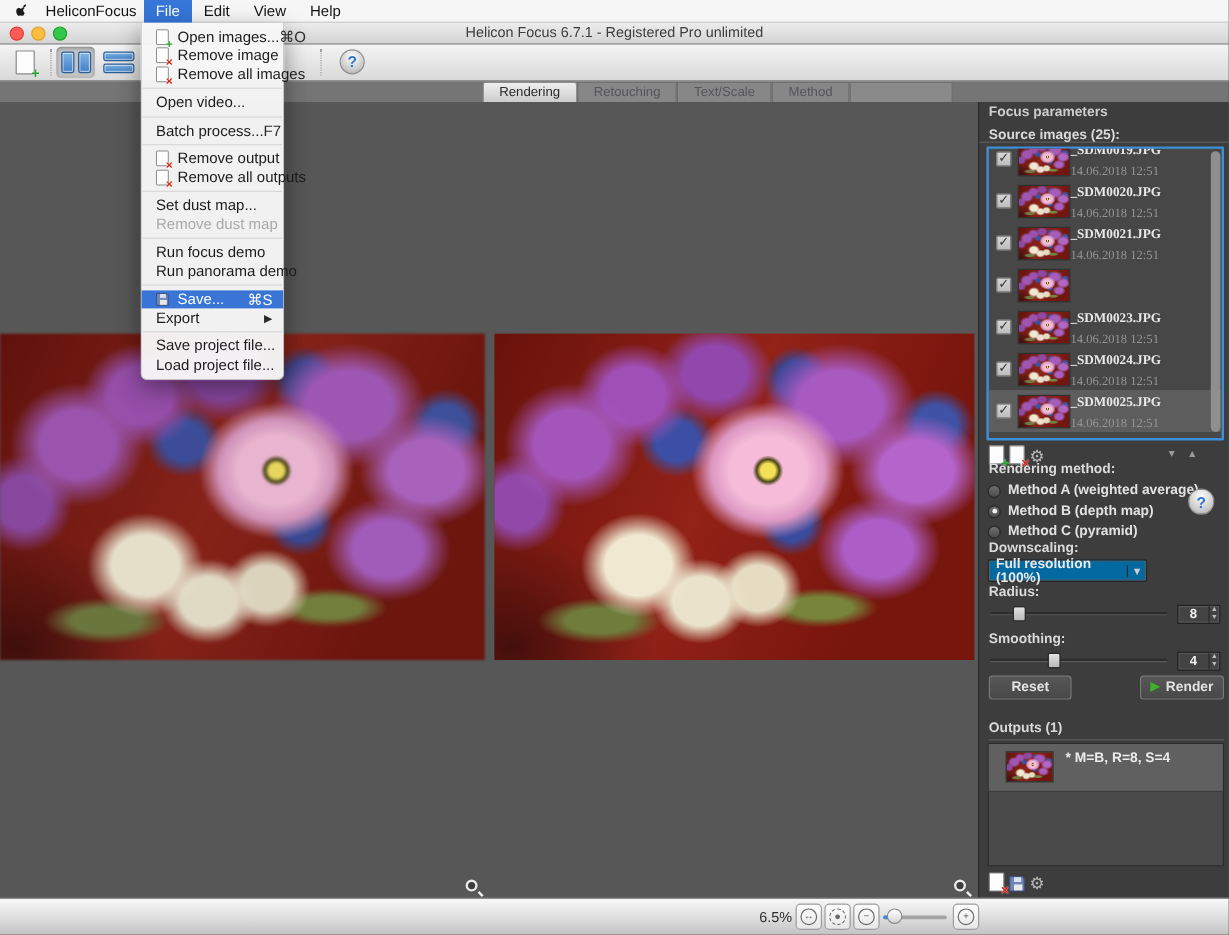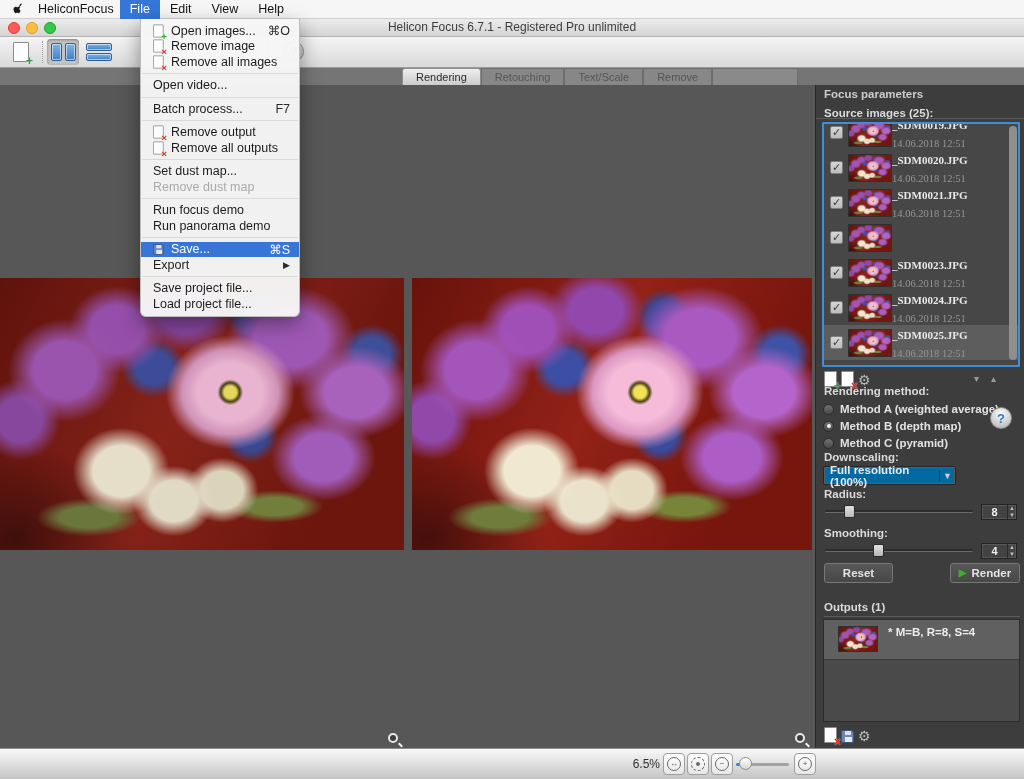--- a/index.html
+++ b/index.html
@@ -178,24 +178,24 @@
   .zbtn .circ.dash { border-style:dashed; }
   .zbtn .dot { width:4px; height:4px; border-radius:50%; background:#6a6a6a; }
   .ztrack { position:absolute; left:736px; top:14px; width:53px; height:3px;
     background:#a2a2a2; border-radius:2px; }
   .zfill { position:absolute; left:736px; top:14px; width:8px; height:3px;
     background:#3b86e8; border-radius:2px; }
   .zthumb { position:absolute; left:739px; top:8px; width:13px; height:13px; border-radius:50%;
     background:linear-gradient(#ffffff,#d6d6d6); border:1px solid #8d8d8d; }
 
   
-  .filemenu { position:absolute; left:117px; top:19px; width:160px;
+  .filemenu { position:absolute; left:117px; top:19px; width:120px;
     background:rgba(246,246,246,.97); border:1px solid #bdbdbd; border-top:none;
     border-radius:0 0 6px 6px; box-shadow:0 7px 20px rgba(0,0,0,.4);
-    padding:4px 0; z-index:50; font-size:12.5px; color:#1c1c1c;margin-left:23px; }
+    padding:4px 0; z-index:50; font-size:12.5px; color:#1c1c1c; }
   .fmrow { height:15.5px; display:flex; align-items:center; padding:0 9px 0 12px; }
   .fmrow .micon { width:14px; margin-right:4px; display:flex; align-items:center; flex:0 0 auto; transform:scale(.82); transform-origin:left center; }
   .fmrow .lbl { white-space:nowrap; }
   .fmrow .sc { margin-left:auto; color:#2a2a2a; }
   .fmrow .sub { margin-left:auto; font-size:9px; color:#2a2a2a; }
   .fmrow.hilite { background:#3875d7; color:#fff; }
   .fmrow.hilite .sc { color:#fff; }
   .fmrow.disabled { color:#aaaaaa; }
   .fmsep { height:1px; background:#d9d9d9; margin:3.5px 1px; }
 </style>
@@ -241,21 +241,21 @@
   </div>
   <div class="vsep" style="left:267px;"></div>
   <div class="helpbtn" style="left:283px; top:4px;">?</div>
 </div>
 
 <div class="tabbar">
   <div class="tabs">
     <div class="tab active">Rendering</div>
     <div class="tab">Retouching</div>
     <div class="tab">Text/Scale</div>
-    <div class="tab">Remove</div>
+    <div class="tab">Method</div>
     <div class="tab spacer"></div>
   </div>
 </div>
 
 <div class="canvas">
   <div class="photo left flower"></div>
   <div class="photo right flower"></div>
   <span class="loupe" style="left:388px; top:648px;"></span>
   <span class="loupe" style="left:795px; top:648px;"></span>
 </div>

